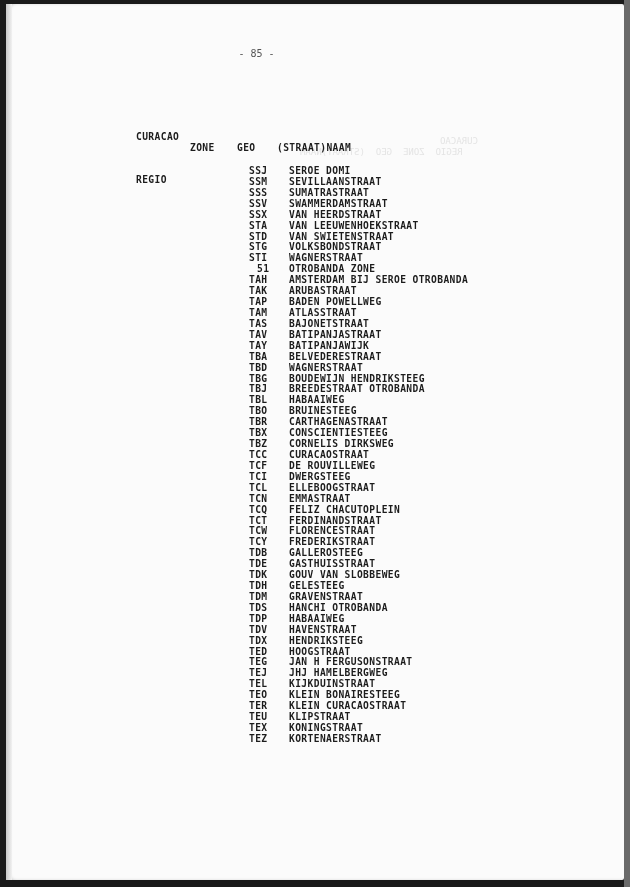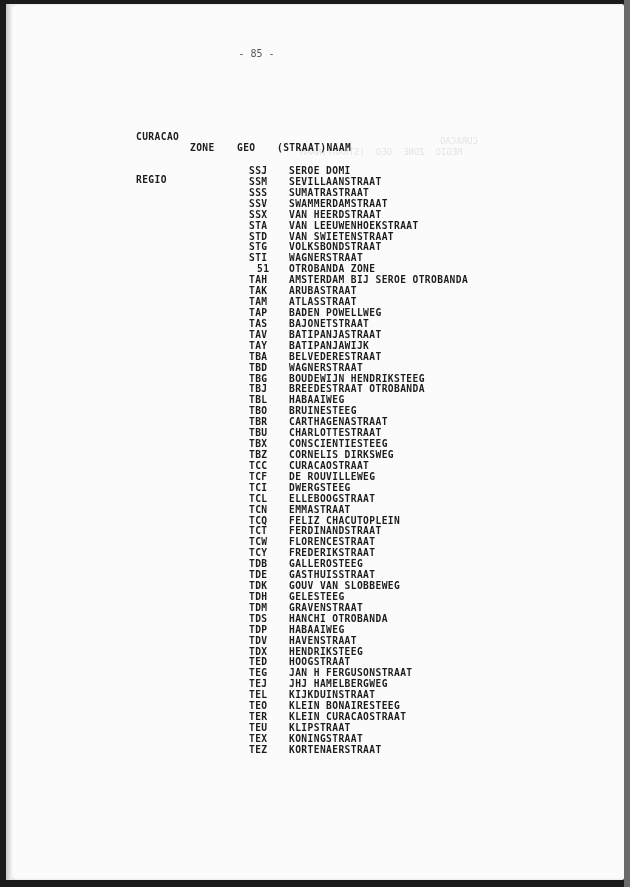--- a/index.html
+++ b/index.html
@@ -103,30 +103,30 @@
       <span class="geo">TAH</span>
       <span class="naam">AMSTERDAM BIJ SEROE OTROBANDA</span>
     </div>
     <div class="row">
       <span class="zone"></span>
       <span class="geo">TAK</span>
       <span class="naam">ARUBASTRAAT</span>
     </div>
     <div class="row">
       <span class="zone"></span>
+      <span class="geo">TAP</span>
+      <span class="naam">BADEN POWELLWEG</span>
+    </div>
+    <div class="row">
+      <span class="zone"></span>
       <span class="geo">TAM</span>
       <span class="naam">ATLASSTRAAT</span>
     </div>
     <div class="row">
       <span class="zone"></span>
-      <span class="geo">TAP</span>
-      <span class="naam">BADEN POWELLWEG</span>
-    </div>
-    <div class="row">
-      <span class="zone"></span>
       <span class="geo">TAS</span>
       <span class="naam">BAJONETSTRAAT</span>
     </div>
     <div class="row">
       <span class="zone"></span>
       <span class="geo">TAV</span>
       <span class="naam">BATIPANJASTRAAT</span>
     </div>
     <div class="row">
       <span class="zone"></span>
@@ -163,25 +163,20 @@
       <span class="geo">TBO</span>
       <span class="naam">BRUINESTEEG</span>
     </div>
     <div class="row">
       <span class="zone"></span>
       <span class="geo">TBR</span>
       <span class="naam">CARTHAGENASTRAAT</span>
     </div>
     <div class="row">
       <span class="zone"></span>
-      <span class="geo">TBU</span>
-      <span class="naam">CHARLOTTESTRAAT</span>
-    </div>
-    <div class="row">
-      <span class="zone"></span>
       <span class="geo">TBX</span>
       <span class="naam">CONSCIENTIESTEEG</span>
     </div>
     <div class="row">
       <span class="zone"></span>
       <span class="geo">TBZ</span>
       <span class="naam">CORNELIS DIRKSWEG</span>
     </div>
     <div class="row">
       <span class="zone"></span>

